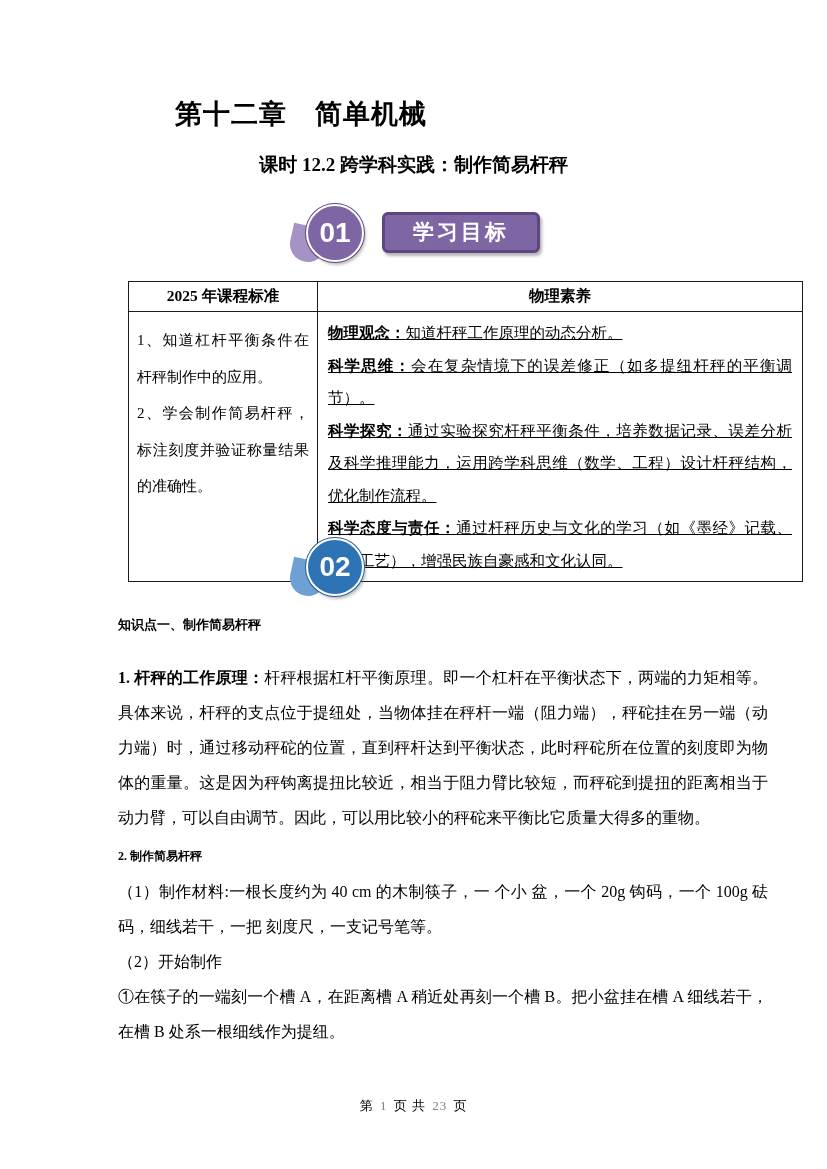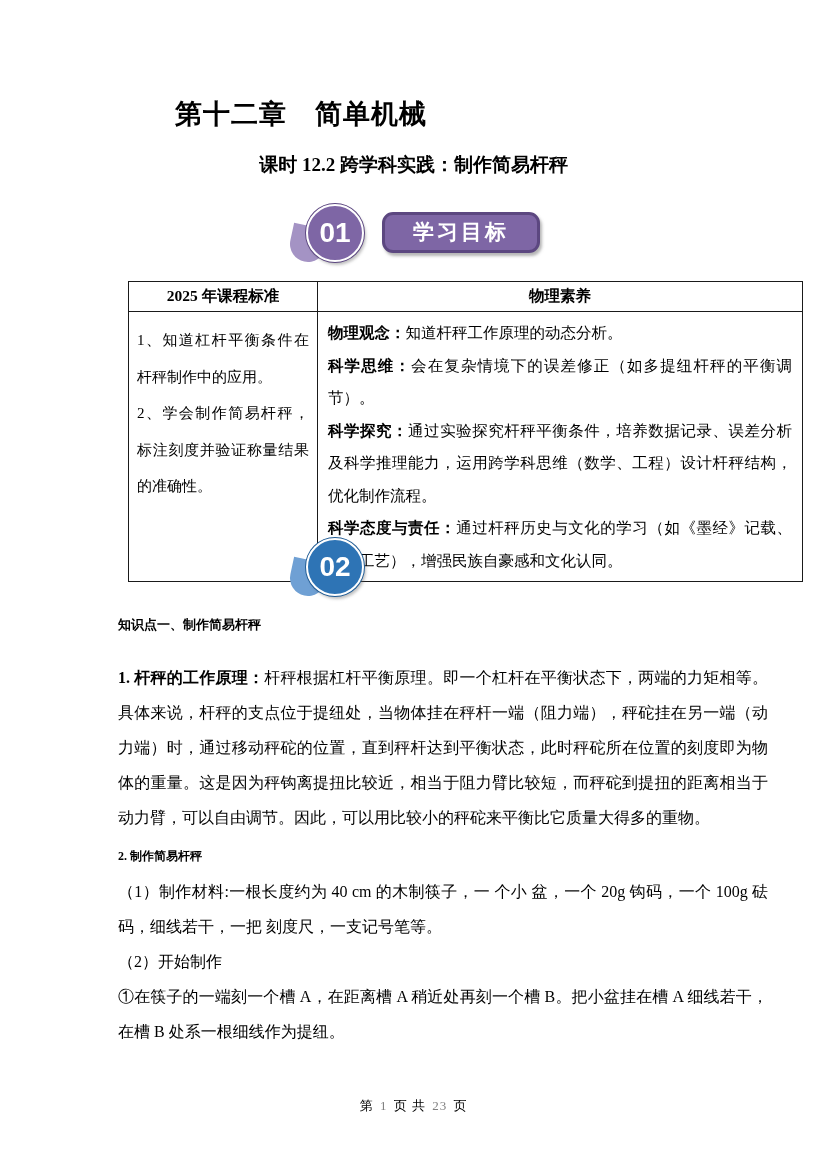--- a/index.html
+++ b/index.html
@@ -35,21 +35,21 @@
     border:2px solid #fff;
     box-shadow:0 0 0 1px var(--dark,#5c4780), 2px 3px 3px rgba(100,100,100,.4);
     color:#fff; display:flex; align-items:center; justify-content:center;
     font-family:"Liberation Sans","DejaVu Sans",sans-serif;
     font-size:28px; font-weight:bold;
   }
   .badge-btn {
     margin-left:16px; width:158px; height:41px;
     background:var(--fill,#7e66a5);
     border:3px solid var(--dark,#5c4780);
-    border-radius:11px;
+    border-radius:6px;
     box-shadow:2px 3px 3px rgba(110,110,110,.5);
     color:#fff; display:flex; align-items:center; justify-content:center;
     font-family:"Liberation Sans","DejaVu Sans",sans-serif;
     font-size:21px; font-weight:bold; letter-spacing:3px;
   }
   #badge-row-1 { top:200px; }
   #badge-row-2 { top:534px; }
 
   
   .obj-table {
@@ -59,21 +59,21 @@
   .obj-table th, .obj-table td {
     border:1.5px solid #1a1a1a; vertical-align:top;
   }
   .obj-table th {
     height:30px; font-size:15.5px; font-weight:bold;
     text-align:center; vertical-align:middle; padding:2px 4px;
   }
   .col-standards { width:189px; }
   .cell-standards { padding:10px 8px 6px 8px; }
   .cell-standards p { font-size:15px; line-height:36.5px; text-align:justify; }
-  .cell-literacy { padding:5px 10px 4px 10px; }
+  .cell-literacy { padding:5px 10px 4px 10px;text-decoration:underline; }
   .cell-literacy p { font-size:15.5px; line-height:32.5px; text-align:justify; }
   .cell-literacy b { font-weight:bold; }
 
   
   .knowledge {
     position:absolute; left:118px; top:616px; width:650px;
   }
   .kp-heading { font-size:13px; font-weight:bold; margin-bottom:26px; }
   .body-par { font-size:16px; line-height:35px; text-align:justify; }
   .magenta { color:#000000; font-weight:bold; }

